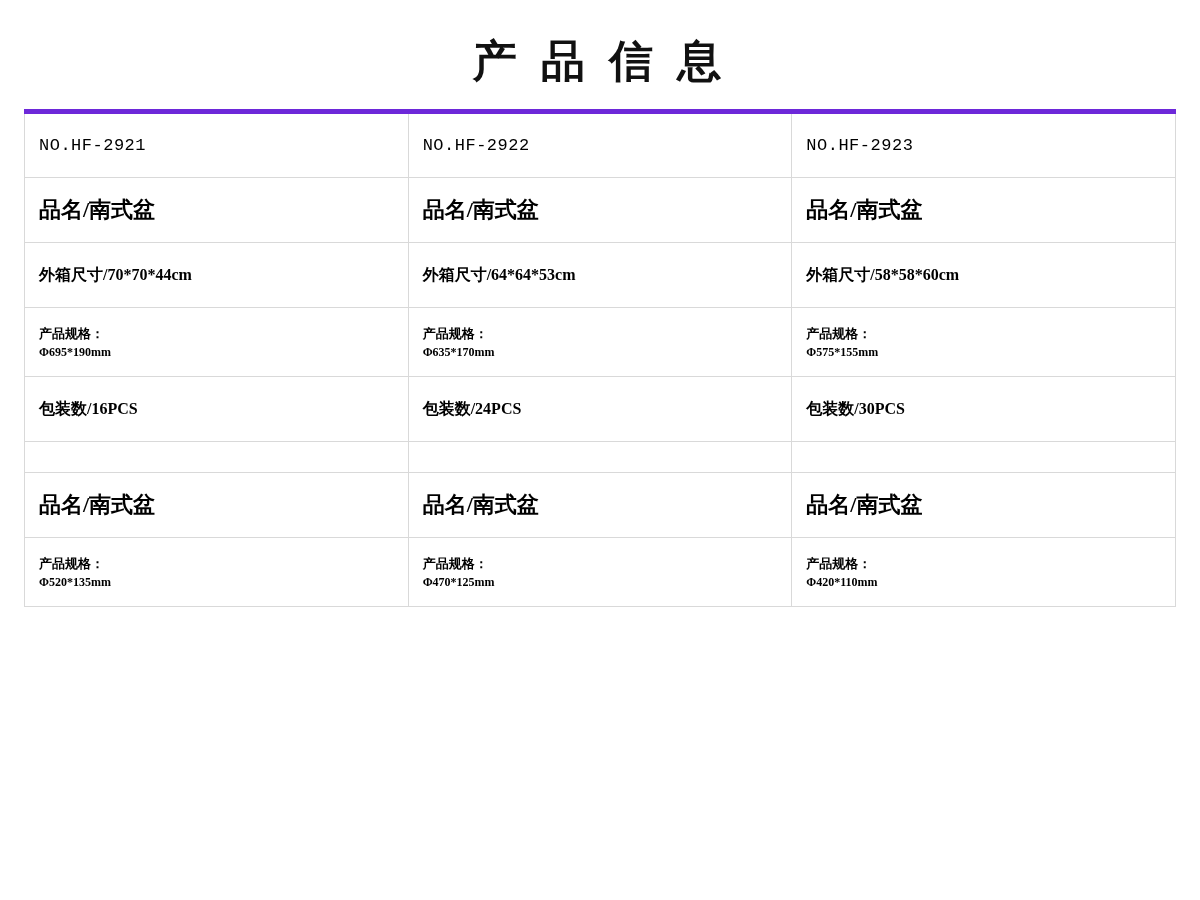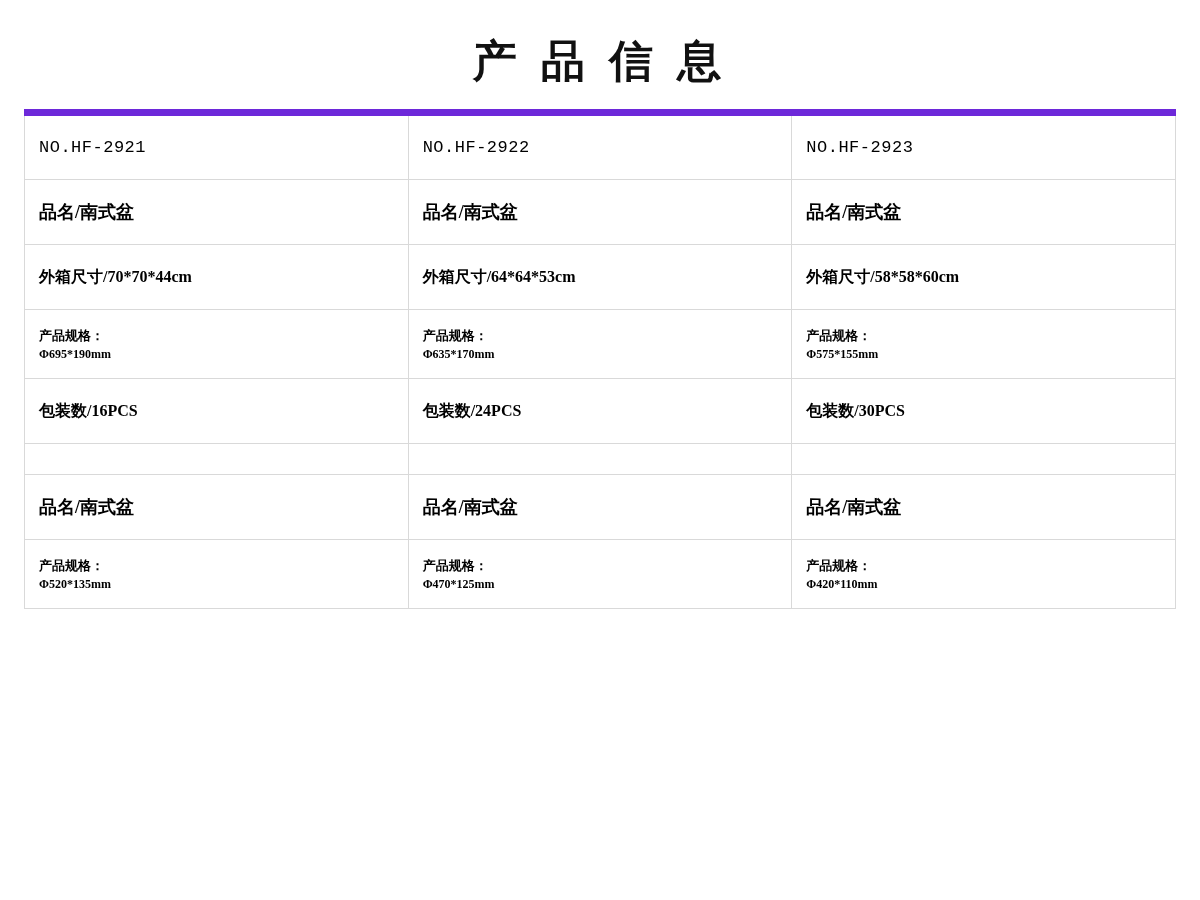--- a/index.html
+++ b/index.html
@@ -38,21 +38,21 @@
     border-collapse: collapse;
     table-layout: fixed;
   }
   table.product-table td {
     vertical-align: middle;
     border-bottom: 1px solid #d9d9d9;
     border-right: 1px solid #d9d9d9;
     padding: 0;
   }
   table.product-table tr:first-child td {
-    border-top: 7px solid #6d28d9;
+    border-top: 5px solid #6d28d9;
   }
   table.product-table td:first-child {
     border-left: 1px solid #d9d9d9;
   }
   .cell {
     padding: 12px 14px 12px 14px;
     min-height: 30px;
     box-sizing: border-box;
   }
   .r-no .cell {
@@ -88,21 +88,21 @@
   }
   .gap-row .cell { height: 25px; padding: 0; }
 
   .txt-mono {
     font-family: "Liberation Mono", "DejaVu Sans Mono", monospace;
     font-size: 17px;
     letter-spacing: 0.5px;
   }
   .txt-cn {
     font-family: "Liberation Serif", "DejaVu Serif", serif;
-    font-size: 18px;
+    font-size: 22px;
     font-weight: 700;
   }
   .txt-mix {
     font-family: "Liberation Serif", "DejaVu Serif", serif;
     font-size: 16px;
     font-weight: 700;
   }
   .spec-label {
     font-family: "Liberation Serif", "DejaVu Serif", serif;
     font-size: 13px;

